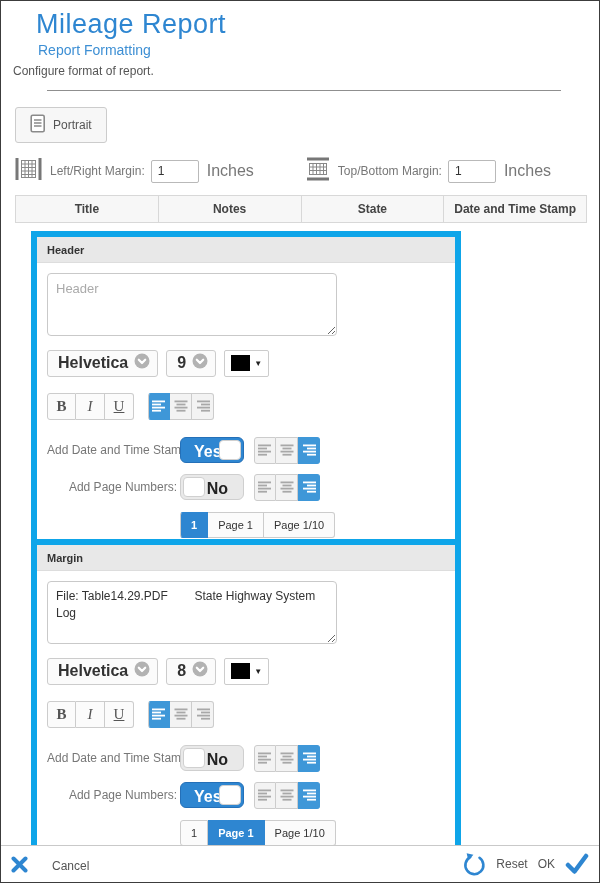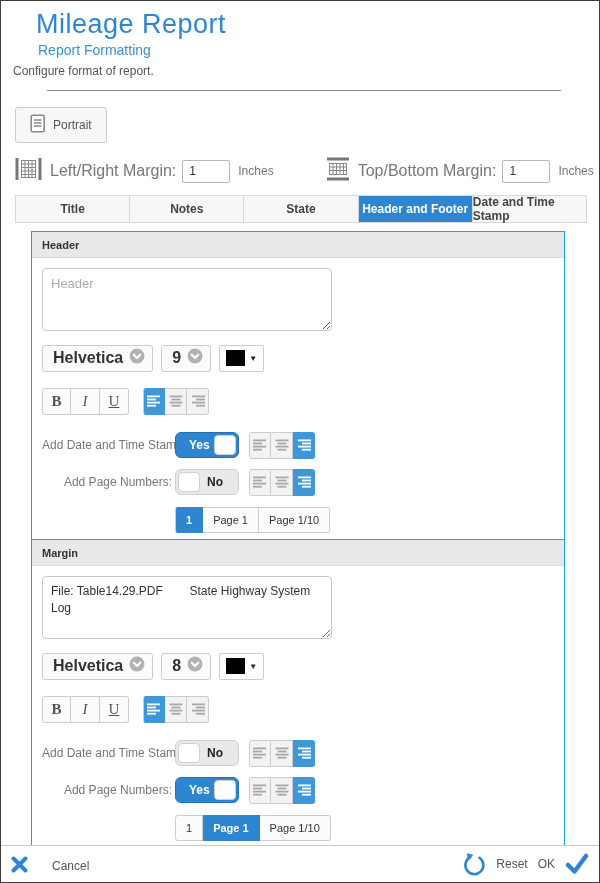--- a/index.html
+++ b/index.html
@@ -16,33 +16,33 @@
   .page-desc { position:absolute; left:12px; top:63px; font-size:12px; color:#555; }
   .top-divider { position:absolute; left:46px; top:89px; width:514px; height:0; border-top:1px solid #8f8f8f; }
 
   
   .orient-group { position:absolute; left:14px; top:106px; display:flex; border:1px solid #ccc; border-radius:3px; overflow:hidden; background:#f7f7f7;align-items:flex-end; }
   .orient-btn { display:flex; align-items:center; gap:7px; height:34px; padding:0 14px; font-size:12px; color:#555; cursor:default; }
   .orient-btn.active { background:#2e86d1; color:#fff; }
 
   
   .margin-row { position:absolute; left:14px; top:156px; display:flex; align-items:center; height:28px; }
-  .margin-row .lbl { font-size:16px; color:#777; margin:0 6px 0 8px; }
-  .margin-row .unit { font-size:12px; color:#777; margin-left:8px;text-align:right; }
+  .margin-row .lbl { font-size:12px; color:#777; margin:0 6px 0 8px; }
+  .margin-row .unit { font-size:16px; color:#777; margin-left:8px;text-align:right; }
   .margin-input { width:48px; height:23px; border:1px solid #b9b9b9; border-radius:2px; font-size:12px; color:#333; padding-left:6px; font-family:"Liberation Sans",sans-serif; }
   .margin-gap { width:52px; }
 
   
   .tabbar { position:absolute; left:14px; top:194px; width:572px; height:28px; display:flex; border:1px solid #d8d8d8; background:#f7f7f7; }
   .tab { flex:1; display:flex; align-items:center; justify-content:center; font-size:12px; font-weight:bold; color:#444; border-right:1px solid #d8d8d8; cursor:default; }
   .tab:last-child { border-right:none; }
   .tab.active { background:#2e86d1; color:#fff; }
 
   
-  .panel { position:absolute; left:30px; width:534px; border:1px solid #0ea5e9; background:#fff; }
+  .panel { position:absolute; left:30px; width:430px; border:6px solid #0ea5e9; background:#fff; }
   .panel-head { height:26px; background:#e8e8e8; border-bottom:1px solid #ddd; display:flex; align-items:center; padding-left:10px; font-size:11px; font-weight:bold; color:#333; }
   .panel-body { padding:10px; }
 
   .sec-textarea { width:290px; height:63px; border:1px solid #c9c9c9; border-radius:4px; padding:6px 8px; font-size:12px; color:#555; resize:both; font-family:"Liberation Sans",sans-serif; line-height:1.45; }
   .sec-textarea::placeholder { color:#aaa; font-size:13px; }
 
   .font-row { display:flex; align-items:center; margin-top:9px; height:28px; }
   .sel-btn { display:flex; align-items:center; gap:6px; height:27px; padding:0 7px 0 10px; background:#fbfbfb; border:1px solid #ccc; border-radius:3px; font-size:16px; font-weight:bold; color:#333; margin-right:8px; cursor:default; }
   .color-btn { display:flex; align-items:center; gap:4px; height:27px; padding:0 6px; background:#fff; border:1px solid #ccc; border-radius:2px; cursor:default; }
   .color-swatch { width:19px; height:16px; }
@@ -63,21 +63,21 @@
   .align-group .align-btn:last-child { border-radius:0 3px 3px 0; }
   .align-btn svg rect { fill:#a8a8a8; }
   .align-btn.active { background:#3e97d8; border-color:#3e97d8; }
   .align-btn.active svg rect { fill:#fff; }
 
   .toggle-row { display:flex; align-items:center; margin-top:16px; height:28px; }
   .toggle-row .t-label { width:130px; text-align:right; font-size:12px; color:#777; margin-right:3px; white-space:nowrap; }
   .toggle { position:relative; width:64px; height:26px; border-radius:6px; cursor:default; flex:none; }
   .toggle.on { background:#2e86d1; border:1px solid #2470b8; }
   .toggle.off { background:#e9e9e9; border:1px solid #cfcfcf; }
-  .toggle .t-text { position:absolute; top:5px; font-size:12px; font-weight:bold; }
+  .toggle .t-text { position:absolute; top:5px; font-size:16px; font-weight:bold; }
   .toggle.on .t-text { left:13px; color:#fff; }
   .toggle.off .t-text { right:15px; color:#222; }
   .toggle .knob { position:absolute; top:2px; width:22px; height:20px; border-radius:4px; background:#fff; border:1px solid #d0d0d0; }
   .toggle.on .knob { right:2px; }
   .toggle.off .knob { left:2px; }
   .toggle-row .align-group { margin-left:10px; }
 
   .pagefmt-row { display:flex; margin-top:11px; margin-left:133px; }
   .pf-btn { height:26px; display:flex; align-items:center; justify-content:center; padding:0 10px; background:#fbfbfb; border:1px solid #ccc; border-left:none; font-size:11px; color:#333; cursor:default; }
   .pagefmt-row .pf-btn:first-child { border-left:1px solid #ccc; border-radius:3px 0 0 3px; }
@@ -155,21 +155,20 @@
     </span>
     <span class="lbl">Top/Bottom Margin:</span>
     <input class="margin-input" value="1" style="">
     <span class="unit">Inches</span>
   </div>
 
   <div class="tabbar">
     <div class="tab">Title</div>
     <div class="tab">Notes</div>
     <div class="tab">State</div>
-    <div class="tab active">Header and Footer</div>
     <div class="tab">Date and Time Stamp</div>
   </div>
 
   <div class="panel" style="top:230px;">
     <div class="panel-head">Header</div>
     <div class="panel-body">
       <textarea class="sec-textarea" placeholder="Header" style=""></textarea>
 
       <div class="font-row">
         <div class="sel-btn">

